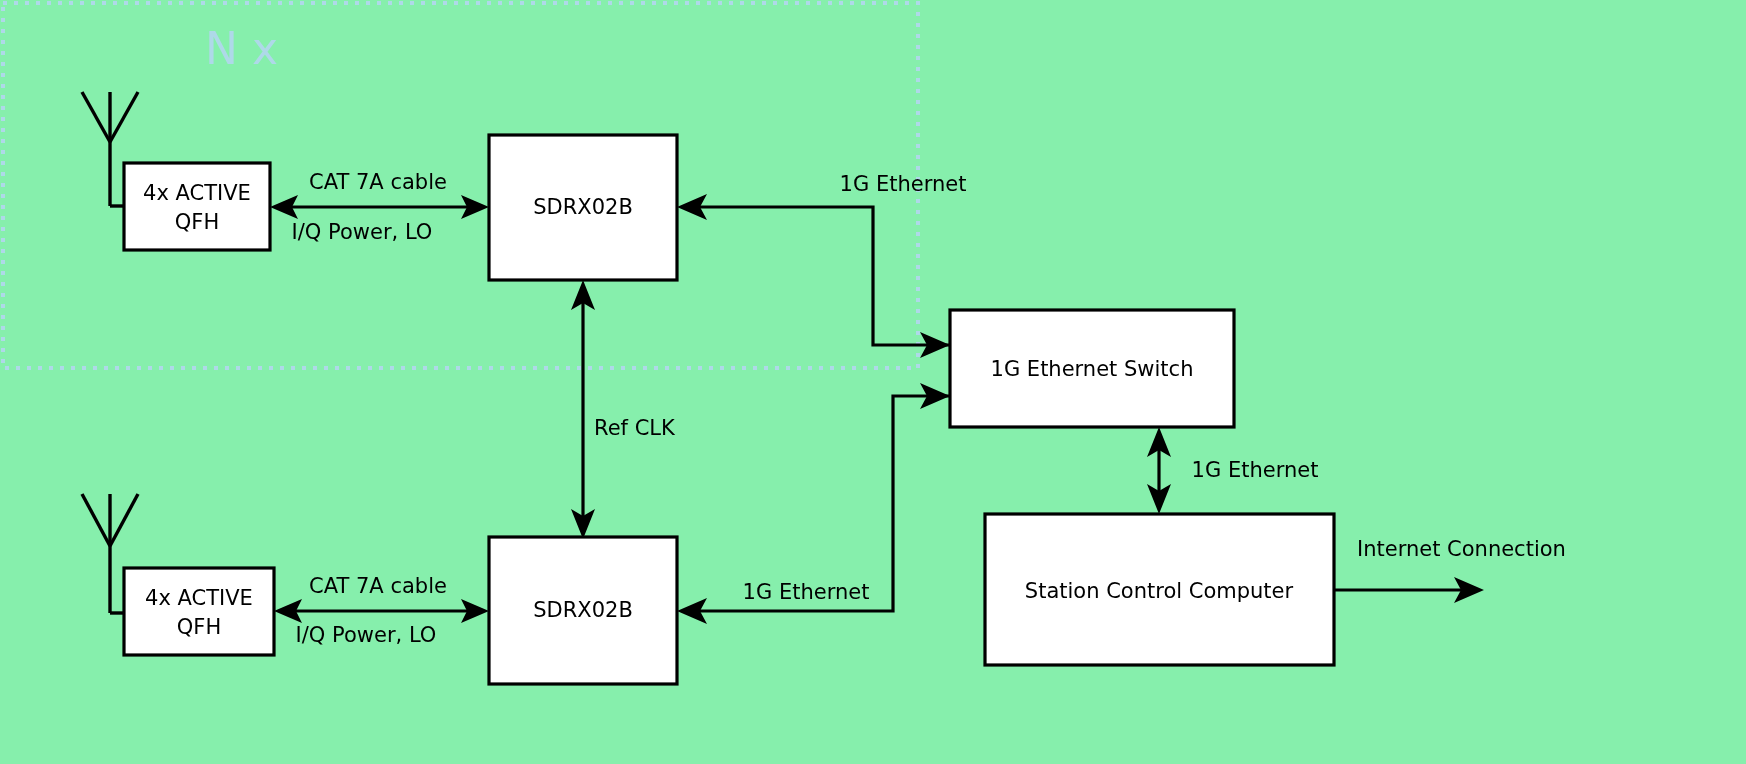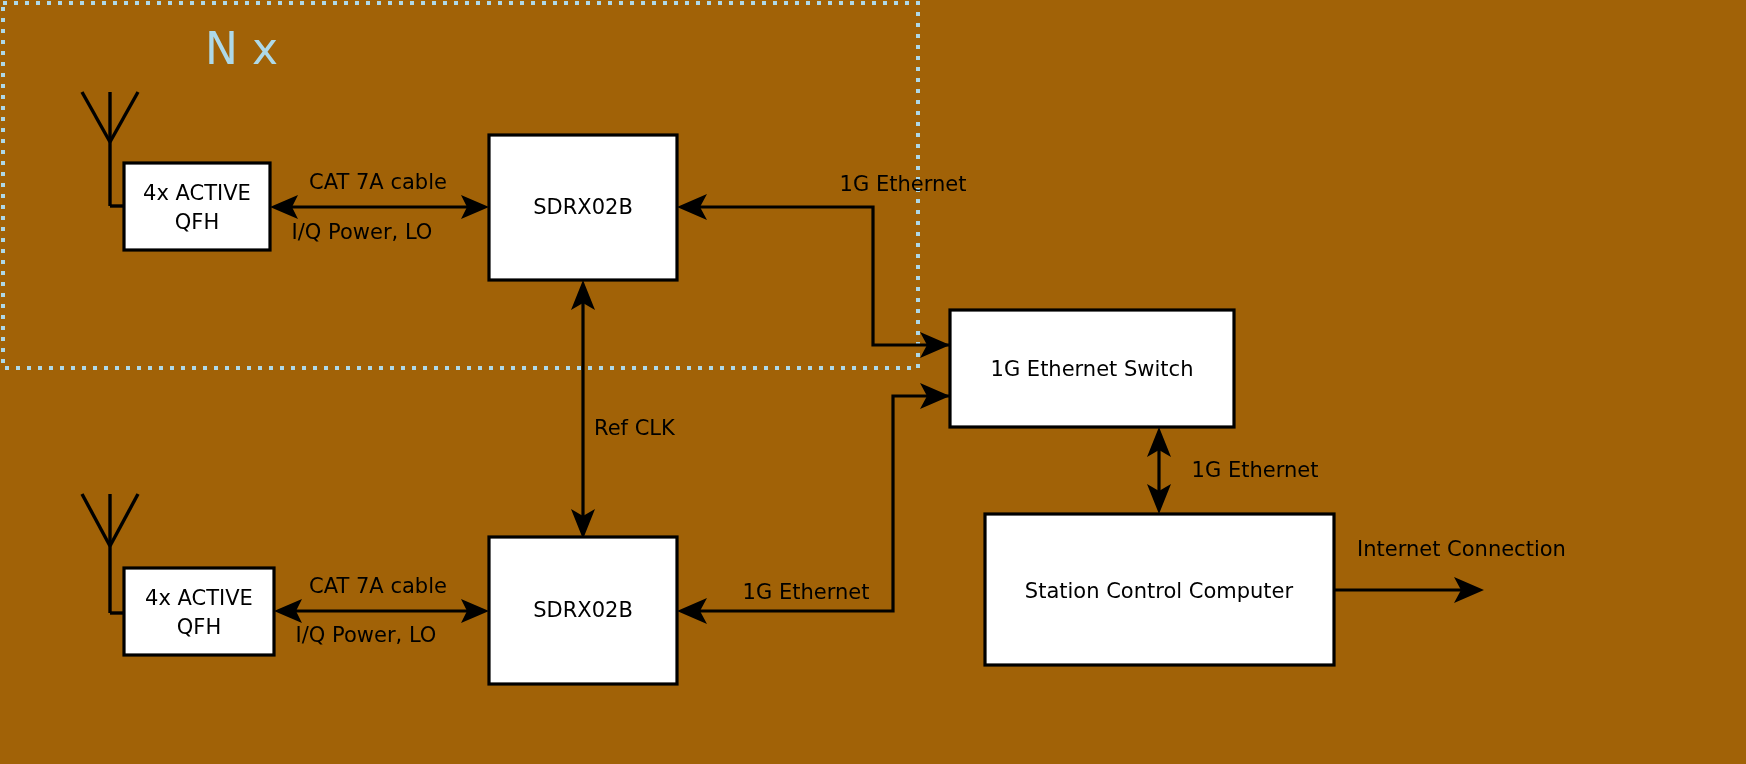--- a/index.html
+++ b/index.html
@@ -8,21 +8,21 @@
     padding: 0;
     background: #ffffff;
   }
   body {
     font-family: "DejaVu Sans", "Liberation Sans", sans-serif;
   }
   #diagram-root {
     position: relative;
     width: 1746px;
     height: 764px;
-    background: #a16207;
+    background: #86efac;
     overflow: hidden;
   }
   svg#diagram-svg {
     display: block;
     width: 1746px;
     height: 764px;
   }
   .box-rect {
     fill: #ffffff;
     stroke: #000000;

